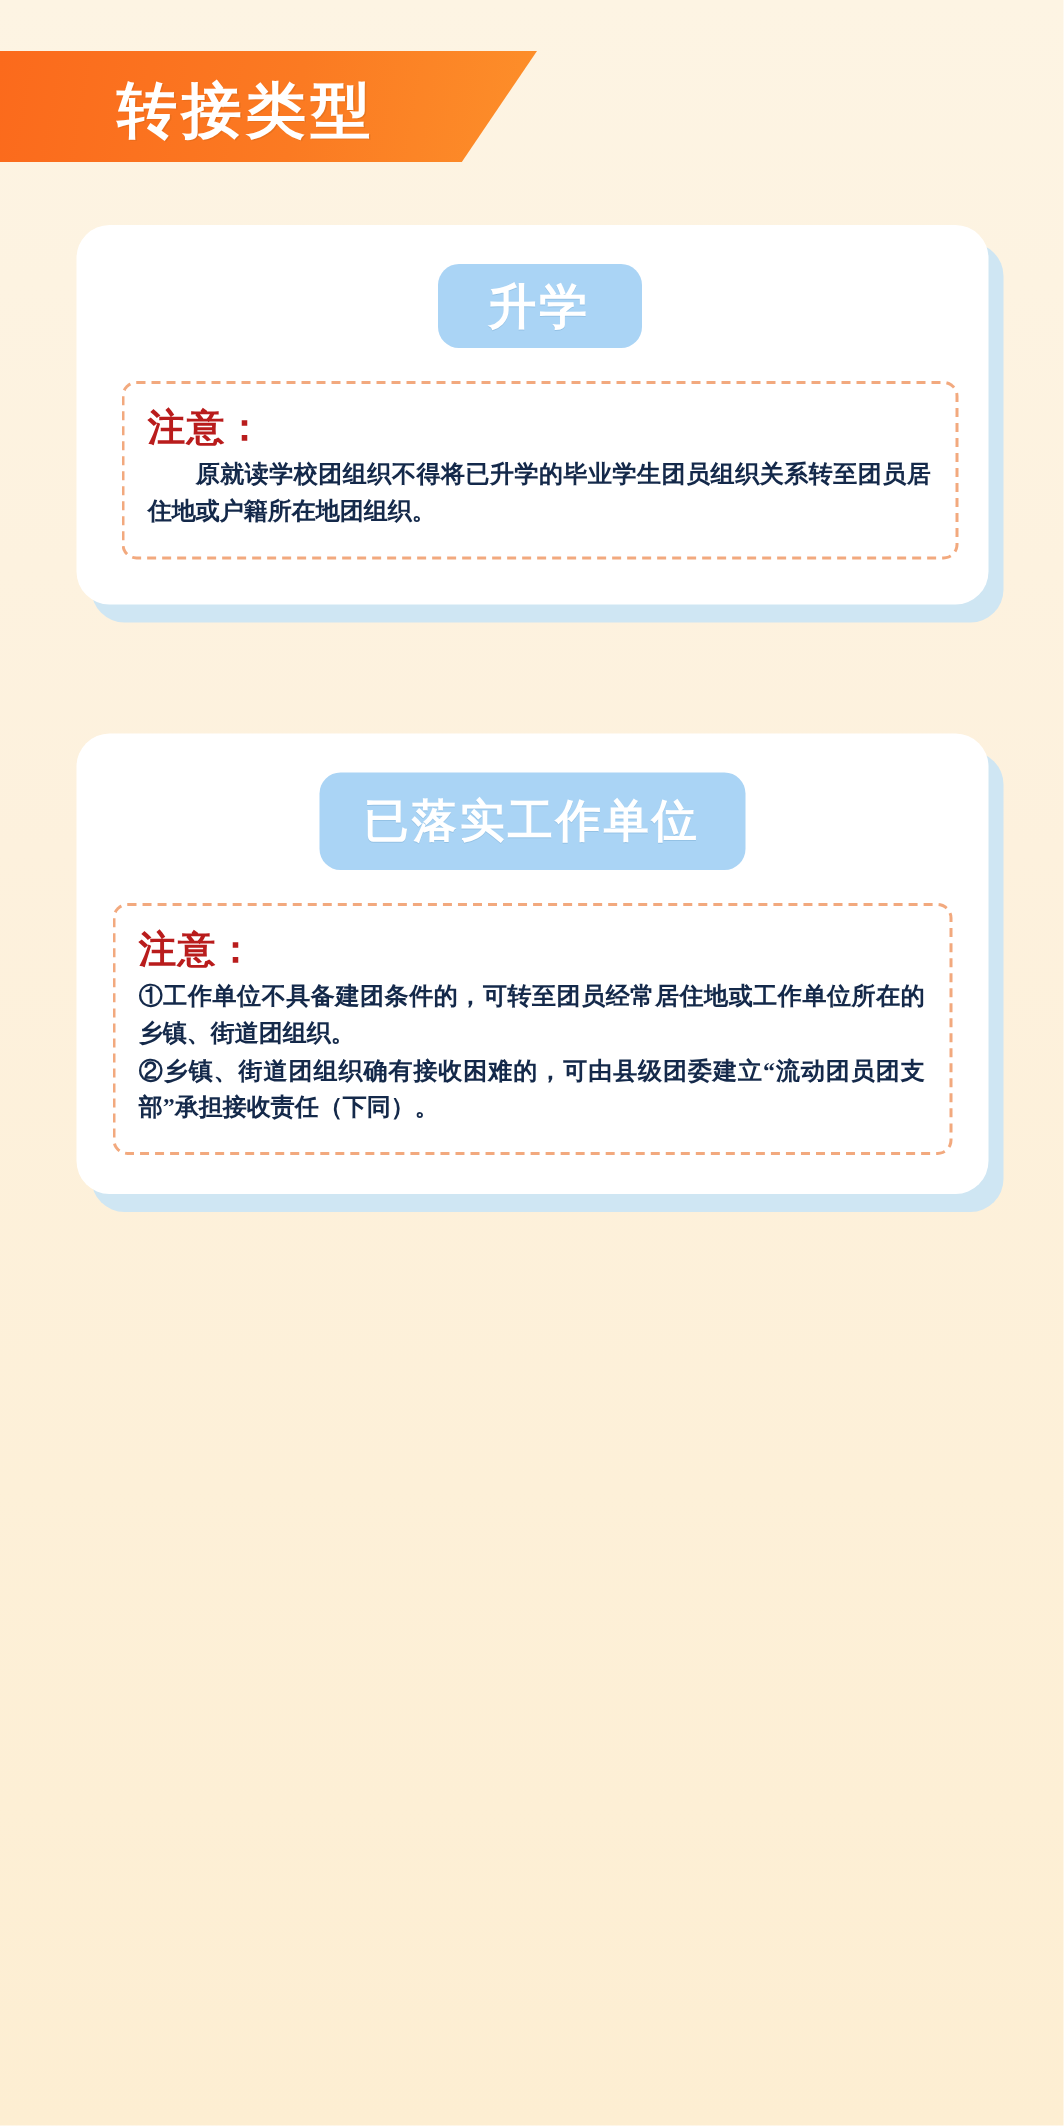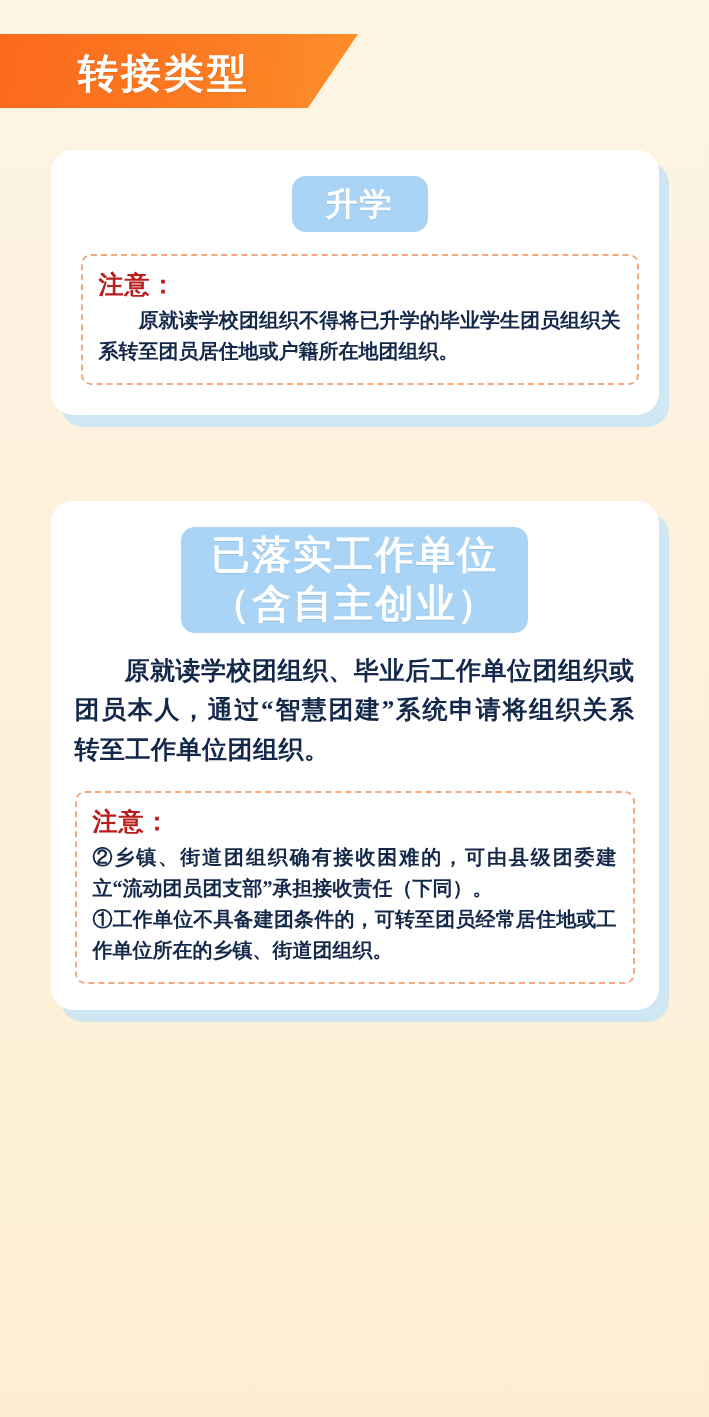--- a/index.html
+++ b/index.html
@@ -83,22 +83,22 @@
     letter-spacing: 2px;
     padding: 8px 34px;
     display: inline-block;
     line-height: 1.25;
     text-shadow: 0 1px 0 rgba(110,160,200,0.35);
   }
   .pill-center {
     text-align: center;
   }
   .pill.two-line {
-    font-size: 39px;
-    padding: 4px 30px;
+    font-size: 30px;
+    padding: 14px 30px;
   }
 
   
   .body-text {
     font-size: 25px;
     line-height: 1.58;
     color: #14294a;
     font-weight: bold;
     text-align: justify;
     letter-spacing: 0.5px;
@@ -119,21 +119,21 @@
     padding: 12px 16px 16px 16px;
   }
   .note-title {
     color: #b91c1c;
     font-weight: bold;
     font-size: 25px;
     letter-spacing: 1px;
     margin-bottom: 4px;
   }
   .note-text {
-    font-size: 20px;
+    font-size: 16px;
     line-height: 1.55;
     color: #14294a;
     font-weight: bold;
     text-align: justify;
   }
   .note-text p {
     margin: 0;
   }
 </style>
 </head>
@@ -155,28 +155,24 @@
     <div class="note-text">
       <p class="indent">原就读学校团组织不得将已升学的毕业学生团员组织关系转至团员居住地或户籍所在地团组织。</p>
     </div>
   </div>
 </div>
 
 <div class="card" id="card2">
   <div class="pill-center">
     <span class="pill two-line">
       <span>已落实工作单位</span><br>
-      <span>（含自主创业）</span>
     </span>
   </div>
 
-  <div class="body-text">
-    <p class="indent">原就读学校团组织、毕业后工作单位团组织或团员本人，通过“智慧团建”系统申请将组织关系转至工作单位团组织。</p>
-  </div>
 
   <div class="note">
     <div class="note-title">注意：</div>
     <div class="note-text">
+      <p>①工作单位不具备建团条件的，可转至团员经常居住地或工作单位所在的乡镇、街道团组织。</p>
       <p>②乡镇、街道团组织确有接收困难的，可由县级团委建立“流动团员团支部”承担接收责任（下同）。</p>
-      <p>①工作单位不具备建团条件的，可转至团员经常居住地或工作单位所在的乡镇、街道团组织。</p>
     </div>
   </div>
 </div>
 
 </body></html>

